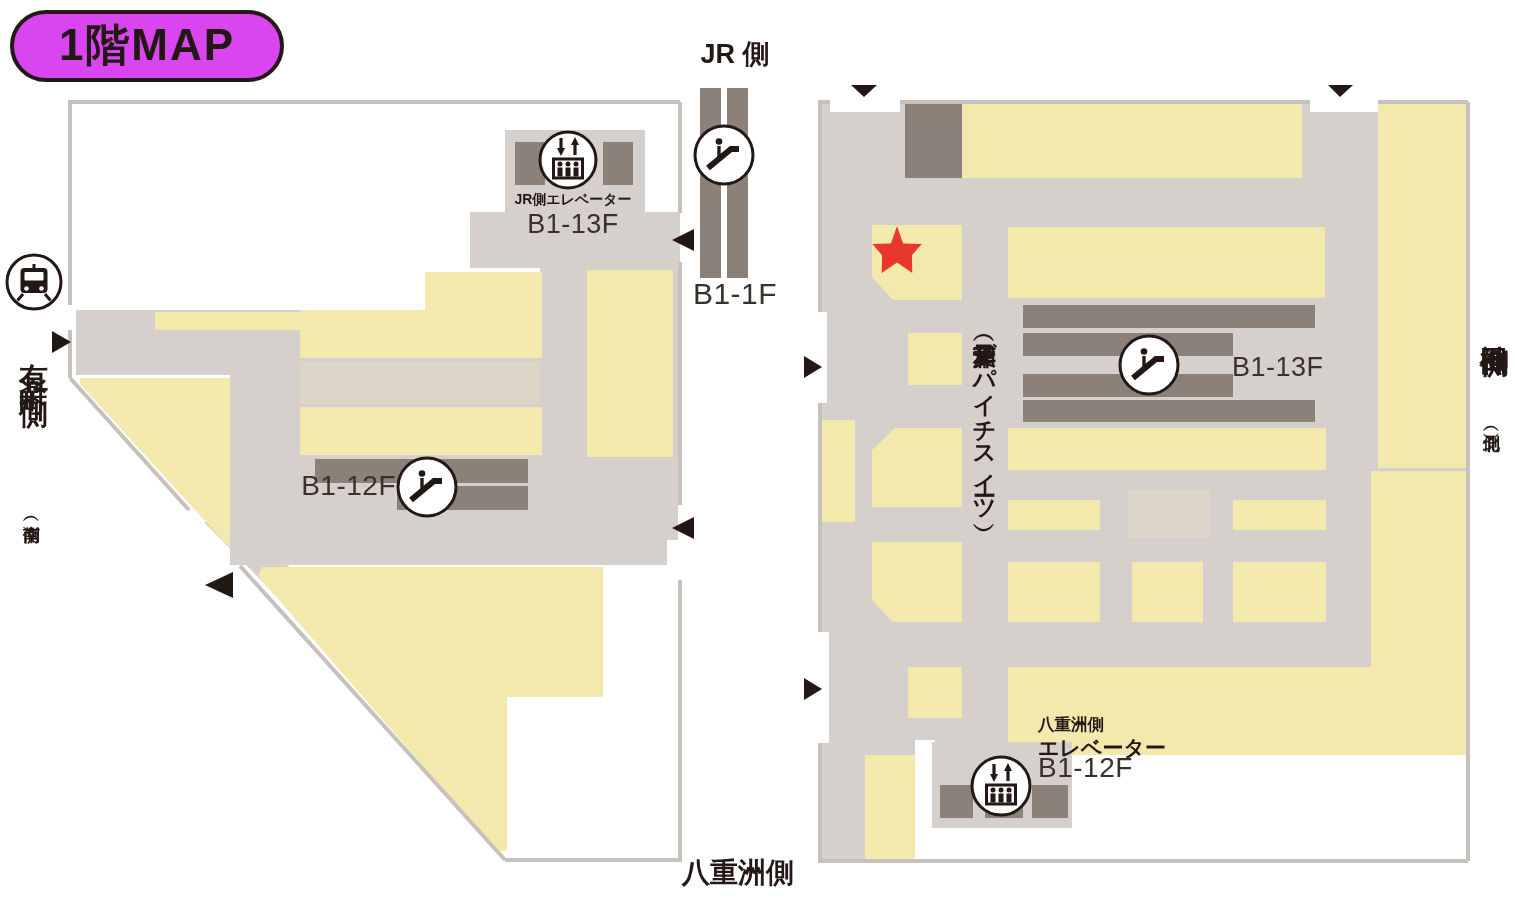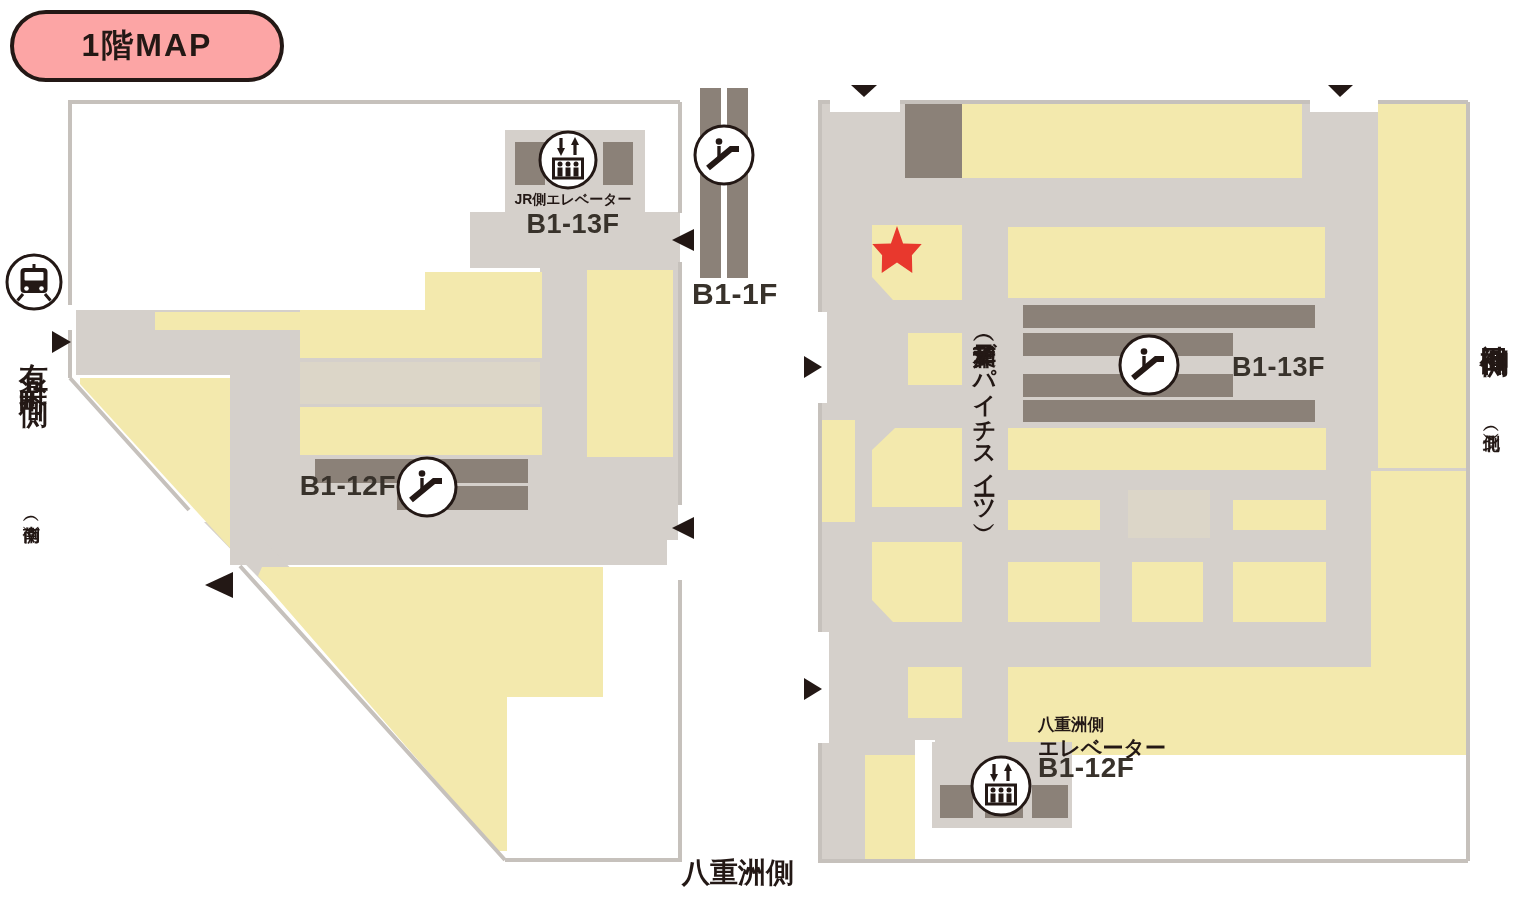--- a/index.html
+++ b/index.html
@@ -19,27 +19,27 @@
   .fy{fill:var(--shop-yellow);}
   .fb{fill:var(--shop-beige);}
   .fg{fill:var(--walkway-gray);}
   .fd{fill:var(--block-dark);}
   .fw{fill:#ffffff;}
   .fi{fill:var(--ink);}
   .bd{stroke:var(--border-gray);stroke-width:4;fill:none;}
   .icirc{fill:#fff;stroke:var(--ink);stroke-width:3;}
   .sk{stroke:var(--ink);fill:none;}
   .lbl{position:absolute;font-weight:600;color:var(--ink);white-space:nowrap;}
-  .num{position:absolute;font-weight:700;color:var(--text-dark);white-space:nowrap;letter-spacing:0.5px;}
+  .num{position:absolute;font-weight:400;color:var(--text-dark);white-space:nowrap;letter-spacing:0.5px;}
   .vtext{position:absolute;writing-mode:vertical-rl;text-orientation:mixed;
          font-weight:600;color:var(--ink);white-space:nowrap;}
   .center{text-align:center;}
   #title-pill{position:absolute;left:10px;top:10px;width:266px;height:64px;
-    border:4px solid var(--ink);border-radius:36px;background:#fca5a5;
-    font-size:32px;font-weight:700;letter-spacing:2px;color:var(--ink);
+    border:4px solid var(--ink);border-radius:36px;background:#d946ef;
+    font-size:44px;font-weight:700;letter-spacing:2px;color:var(--ink);
     text-align:center;line-height:62px;}
 </style>
 </head>
 <body>
 
 <div id="stage">
 
 <svg id="map-svg" width="1515" height="913" viewBox="0 0 1515 913">
 
   <g>
@@ -187,20 +187,21 @@
         <rect class="fi" x="-10.5" y="7.5" width="5" height="9"></rect>
     <circle class="fi" cx="0" cy="4" r="2.5"></circle>
         <rect class="fi" x="-2.5" y="7.5" width="5" height="9"></rect>
     <circle class="fi" cx="8" cy="4" r="2.5"></circle>
         <rect class="fi" x="5.5" y="7.5" width="5" height="9"></rect>
   </g>
 </svg>
 
   <div id="title-pill">1階MAP</div>
 
+  <div class="lbl center" style="left:655px;top:36px;width:160px;font-size:27px;">JR 側</div>
   <div class="num center" style="left:655px;top:277px;width:160px;font-size:30px;">B1-1F</div>
 
   <div class="lbl center" style="left:458px;top:191px;width:230px;font-size:14px;">JR側エレベーター</div>
   <div class="num center" style="left:458px;top:209px;width:230px;font-size:27px;">B1-13F</div>
 
   <div class="num" style="left:290px;top:470px;width:106px;font-size:28px;text-align:right;">B1-12F</div>
   <div class="num" style="left:1232px;top:352px;font-size:27px;">B1-13F</div>
 
   <div class="lbl" style="left:1038px;top:714px;font-size:16.5px;">八重洲側</div>
   <div class="lbl" style="left:1038px;top:734px;font-size:21px;">エレベーター</div>

